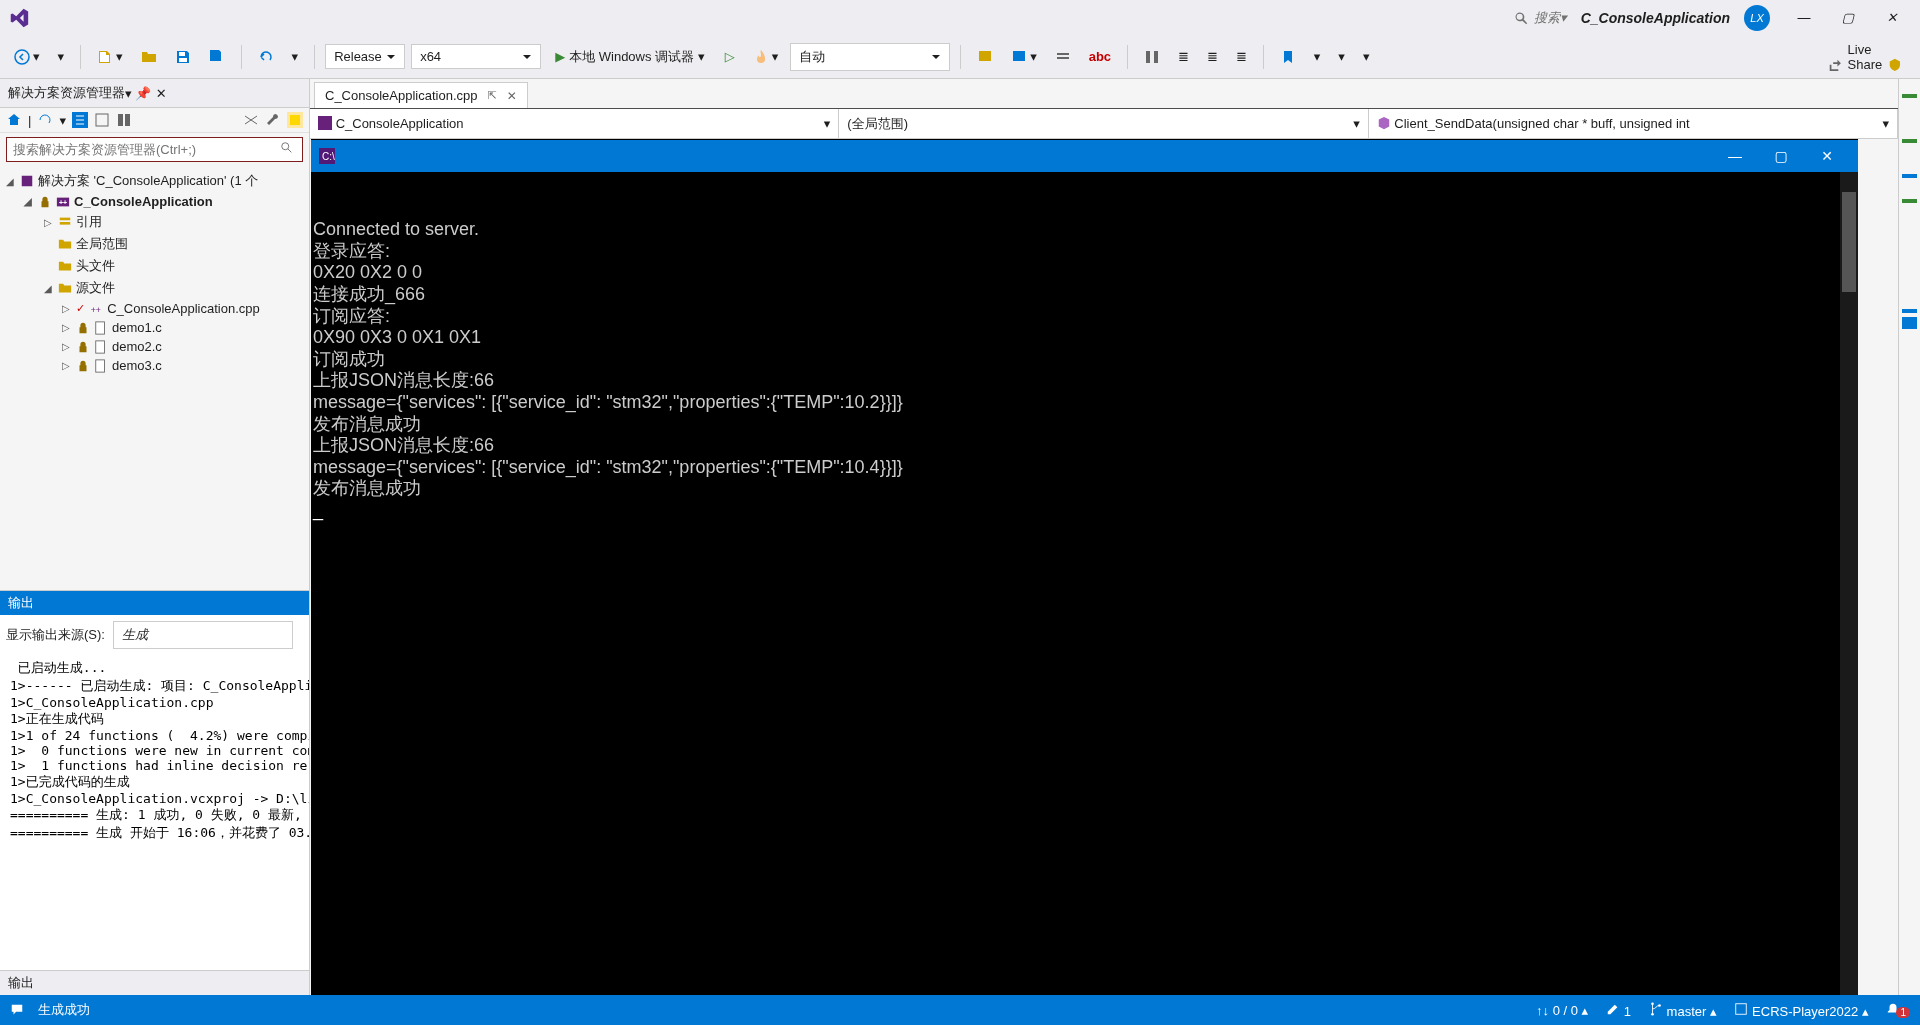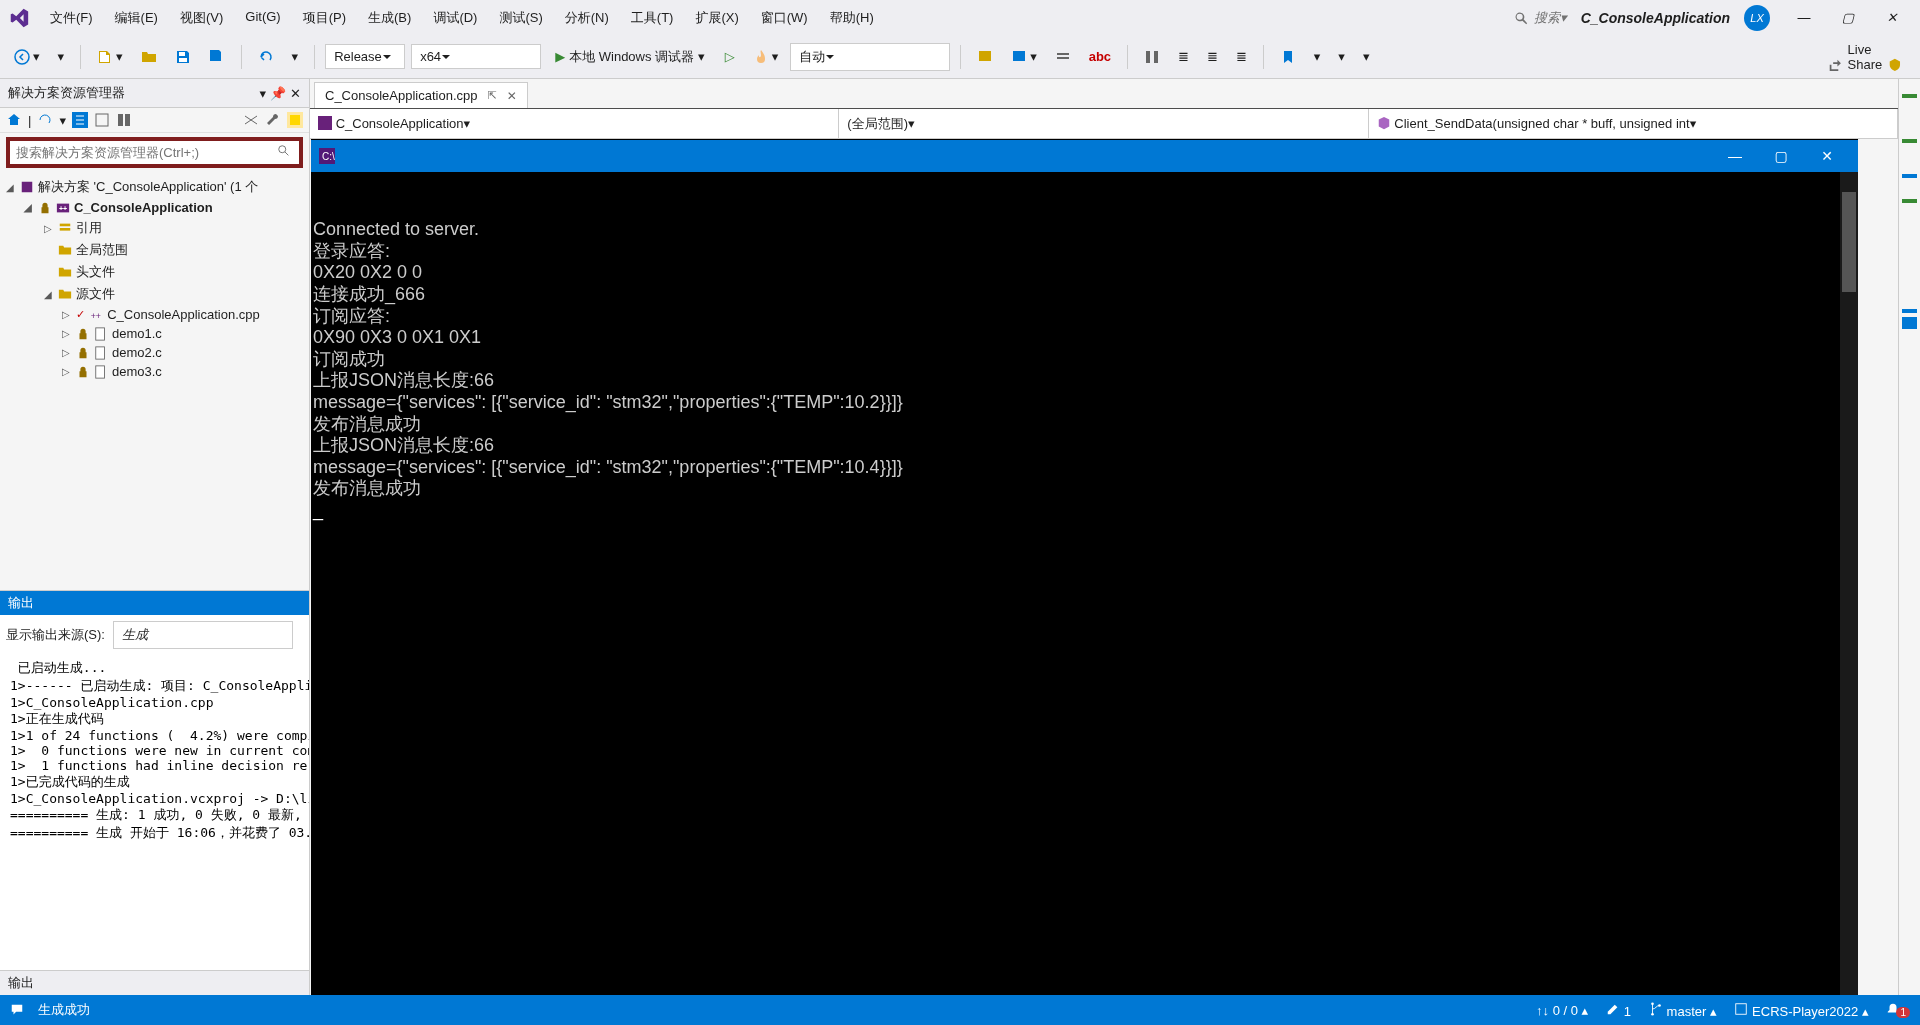--- a/index.html
+++ b/index.html
@@ -16,36 +16,36 @@
 .proj-title { font-weight: bold; font-size: 14px; }
 .avatar { width: 26px; height: 26px; border-radius: 50%; background: #0078d4; color: #fff; font-size: 11px; display: flex; align-items: center; justify-content: center; }
 .win-btns { display: flex; gap: 4px; }
 .win-btn { width: 40px; height: 30px; display: flex; align-items: center; justify-content: center; }
 
 
 .toolbar { height: 44px; background: #eeeef2; border-bottom: 1px solid #ccc; display: flex; align-items: center; padding: 0 8px; gap: 6px; }
 .tb-btn { padding: 4px 6px; display: flex; align-items: center; gap: 3px; }
 .tb-btn svg { width: 16px; height: 16px; }
 .tb-sep { width: 1px; height: 24px; background: #ccc; margin: 0 4px; }
-.combo { border: 1px solid #ccc; background: #fff; padding: 4px 8px; min-width: 80px; display: flex; align-items: center; }
+.combo { border: 1px solid #ccc; background: #fff; padding: 4px 8px; min-width: 80px; display: flex; align-items: center; justify-content: space-between; }
 .combo svg { width: 10px; height: 10px; }
 .run-btn { display: flex; align-items: center; gap: 4px; padding: 4px 8px; }
 .run-btn .play { color: #388a34; }
 .live-share { margin-left: auto; display: flex; align-items: flex-end; gap: 6px; padding-right: 10px; }
 
 
 .main { display: flex; height: calc(100% - 35px - 44px - 30px); }
 
 
 .solution-panel { width: 310px; background: #f5f5f5; border-right: 1px solid #ccc; display: flex; flex-direction: column; }
-.panel-header { background: #eeeef2; padding: 5px 8px; display: flex; align-items: center; justify-content: space-between; font-size: 13px; border-bottom: 1px solid #ccc; }
+.panel-header { background: #eeeef2; padding: 5px 8px; display: flex; align-items: center; font-size: 13px; border-bottom: 1px solid #ccc; }
 .panel-header-icons { display: flex; gap: 4px; }
 .sol-toolbar { padding: 4px 6px; display: flex; gap: 6px; align-items: center; border-bottom: 1px solid #e0e0e0; }
 .sol-toolbar svg { width: 16px; height: 16px; }
-.sol-search { margin: 4px 6px; display: flex; border: 4px solid #7f1d1d; background: #fff; }
+.sol-search { margin: 4px 6px; display: flex; border: 1px solid #7f1d1d; background: #fff; }
 .sol-search input { flex: 1; border: none; padding: 4px 6px; font-size: 13px; outline: none; }
 .sol-search button { border: none; background: transparent; padding: 0 8px; }
 .tree { padding: 4px 0; overflow-y: auto; flex: 1; }
 .tree-item { display: flex; align-items: center; gap: 4px; padding: 2px 4px; white-space: nowrap; }
 .tree-item.indent-0 { padding-left: 6px; }
 .tree-item.indent-1 { padding-left: 24px; }
 .tree-item.indent-2 { padding-left: 44px; }
 .tree-item.indent-3 { padding-left: 62px; }
 .tree-item svg { width: 14px; height: 14px; flex-shrink:0; }
 .tree-item.bold { font-weight: bold; }
@@ -93,35 +93,20 @@
 .lock-icon { color: #946f00; }
 svg { fill: currentColor; }
 </style>
 </head>
 <body>
 
 <div class="titlebar">
   <svg class="vs-logo" viewBox="0 0 24 24">
       <path d="M17 2l5 3v14l-5 3-8-8-4 3-2-1V8l2-1 4 3 8-8zm0 6l-4 4 4 4V8z"></path>
     </svg>
-  <div class="menu">
-    <div class="menu-item">文件(F)</div>
-    <div class="menu-item">编辑(E)</div>
-    <div class="menu-item">视图(V)</div>
-    <div class="menu-item">Git(G)</div>
-    <div class="menu-item">项目(P)</div>
-    <div class="menu-item">生成(B)</div>
-    <div class="menu-item">调试(D)</div>
-    <div class="menu-item">测试(S)</div>
-    <div class="menu-item">分析(N)</div>
-    <div class="menu-item">工具(T)</div>
-    <div class="menu-item">扩展(X)</div>
-    <div class="menu-item">窗口(W)</div>
-    <div class="menu-item">帮助(H)</div>
-  </div>
   <div class="title-right">
     <div class="search-box">
       <svg viewBox="0 0 16 16">
           <path d="M11 9.5a5 5 0 10-1.5 1.5L14 15l1-1-4-4.5zM6.5 10a3.5 3.5 0 110-7 3.5 3.5 0 010 7z"></path>
         </svg>
       <span>搜索▾</span>
     </div>
     <span class="proj-title">C_ConsoleApplication</span>
     <div class="avatar">LX</div>
     <div class="win-btns">

